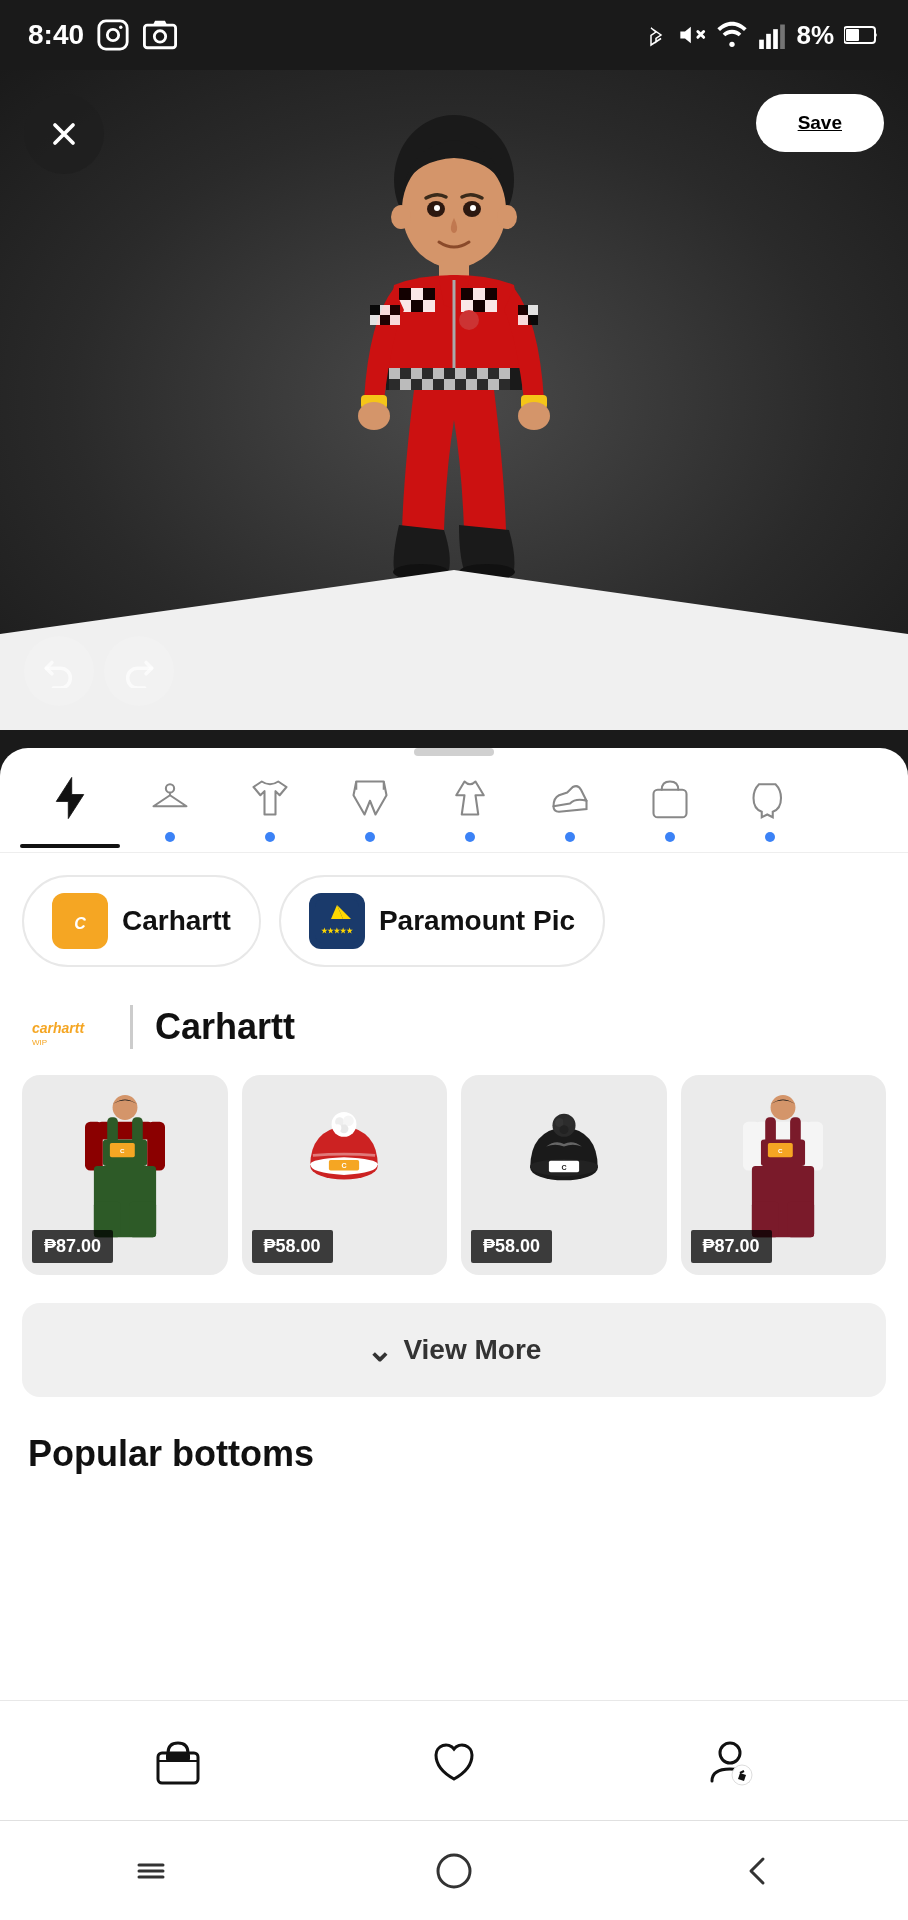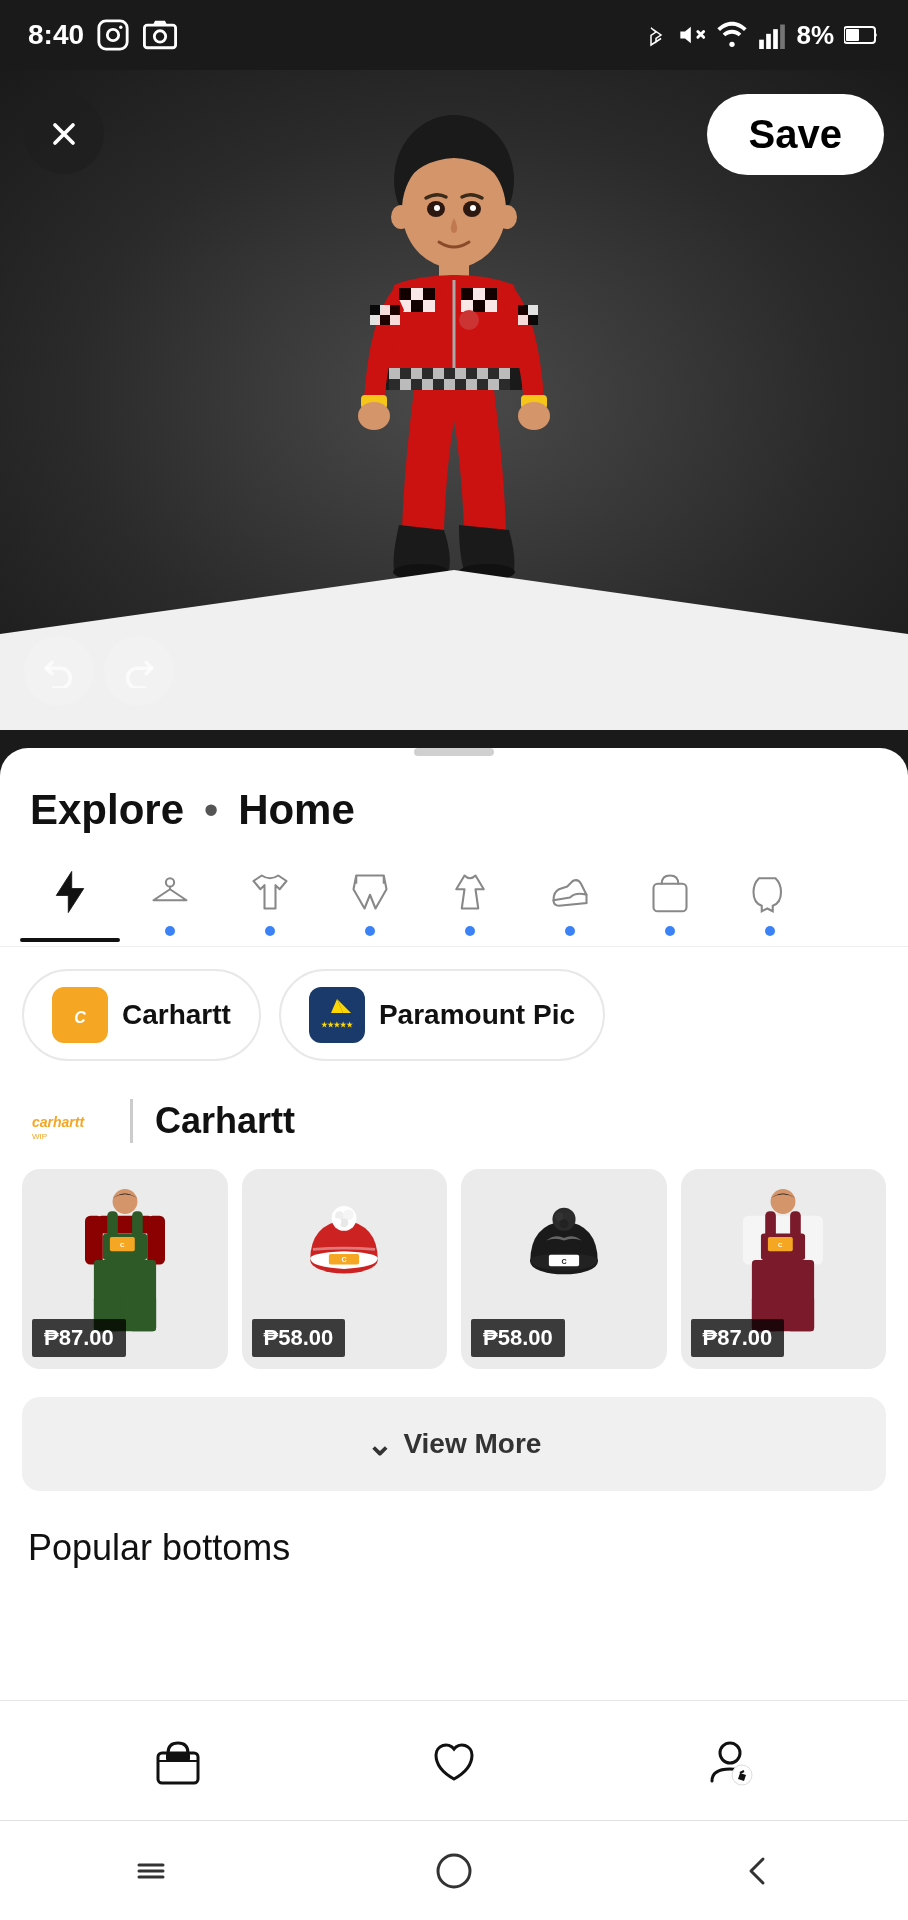--- a/index.html
+++ b/index.html
@@ -62,25 +62,26 @@
     .close-btn svg { width: 36px; height: 36px; }
 
     
     .save-btn {
       position: absolute;
       top: 24px;
       right: 24px;
       background: white;
       border-radius: 50px;
       padding: 18px 42px;
-      font-size: 40px;
+      font-size: 19px;
       font-weight: 600;
       cursor: pointer;
       z-index: 10;
       border: none;
+      text-decoration: underline;
     }
 
     
     .stage {
       position: absolute;
       bottom: 0;
       left: 0;
       width: 100%;
       height: 160px;
       background: #f0f0f0;
@@ -265,21 +266,21 @@
       align-items: center;
       justify-content: center;
       background: #ebebeb;
     }
     .product-price {
       position: absolute;
       bottom: 12px;
       left: 10px;
       background: rgba(0,0,0,0.75);
       color: white;
-      font-size: 22px;
+      font-size: 18px;
       font-weight: 600;
       padding: 6px 12px;
       border-radius: 2px;
     }
 
     
     .view-more-btn {
       margin: 18px 22px;
       background: #f0f0f0;
       border: none;
@@ -293,21 +294,21 @@
       display: flex;
       align-items: center;
       justify-content: center;
       gap: 10px;
     }
 
     
     .popular-title {
       padding: 18px 28px 10px;
       font-size: 36px;
-      font-weight: 400;
+      font-weight: 700;
       color: #111;
     }
 
     
     .bottom-nav {
       position: fixed;
       bottom: 0;
       left: 0;
       width: 908px;
       background: white;
@@ -540,25 +541,20 @@
         <path d="M21 10H11c-4 0-7 3-7 7s3 7 7 7h5" stroke="rgba(255,255,255,0.7)" stroke-width="2.5" stroke-linecap="round" fill="none"></path>
         <path d="M21 10l-4-4M21 10l-4 4" stroke="rgba(255,255,255,0.7)" stroke-width="2.5" stroke-linecap="round" fill="none"></path>
       </svg>
     </div>
   </div>
 </div>
 
 <div class="bottom-panel">
   <div class="drag-handle"></div>
 
-  <div class="explore-title">
-    <span>Explore</span>
-    <span class="dot">•</span>
-    <span>Home</span>
-  </div>
 
   <div class="category-tabs">
 
     <div class="category-tab active">
       <span class="tab-icon">
         
         <svg width="44" height="48" viewBox="0 0 24 28">
           <polygon points="13,2 4,16 11,16 11,26 20,12 13,12" fill="#111" stroke="#111" stroke-width="0.5"></polygon>
         </svg>
       </span>

